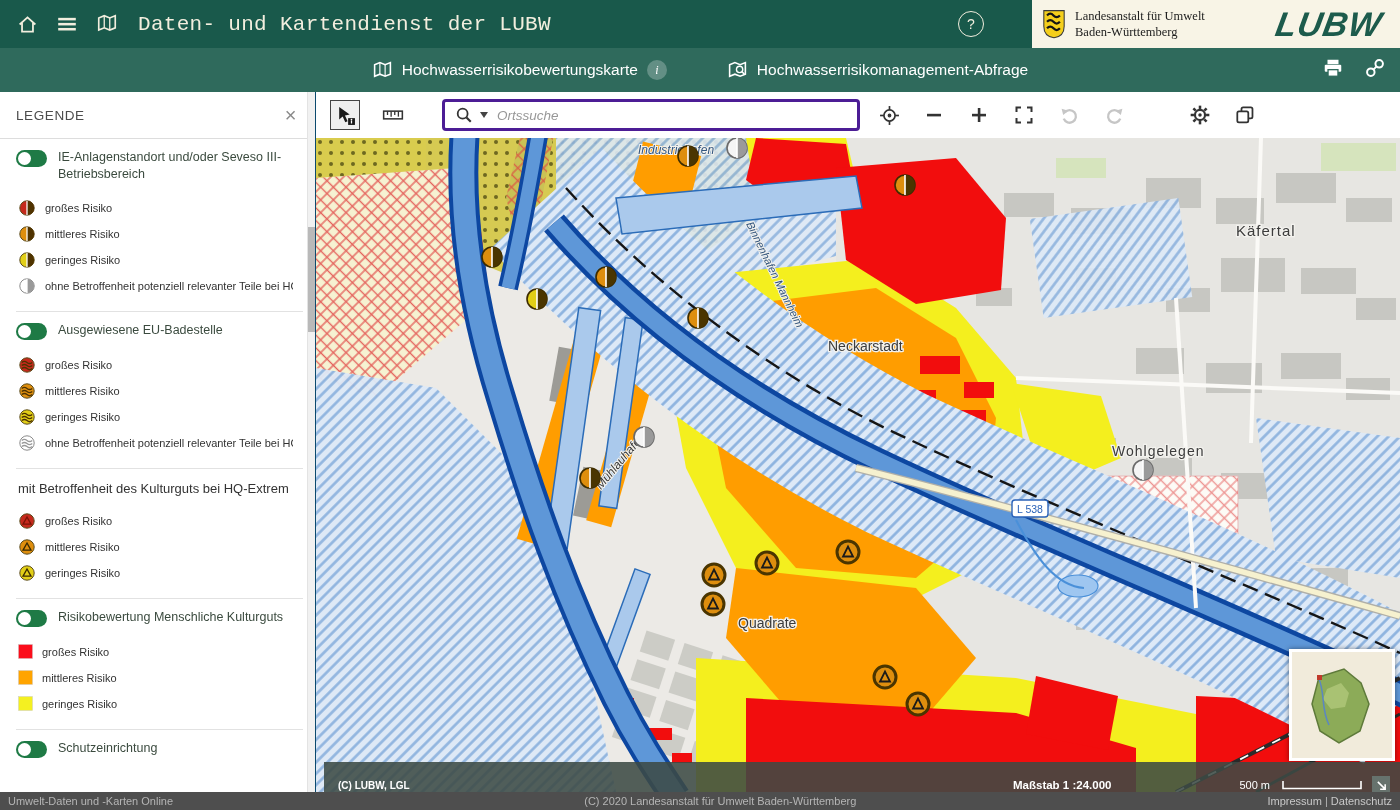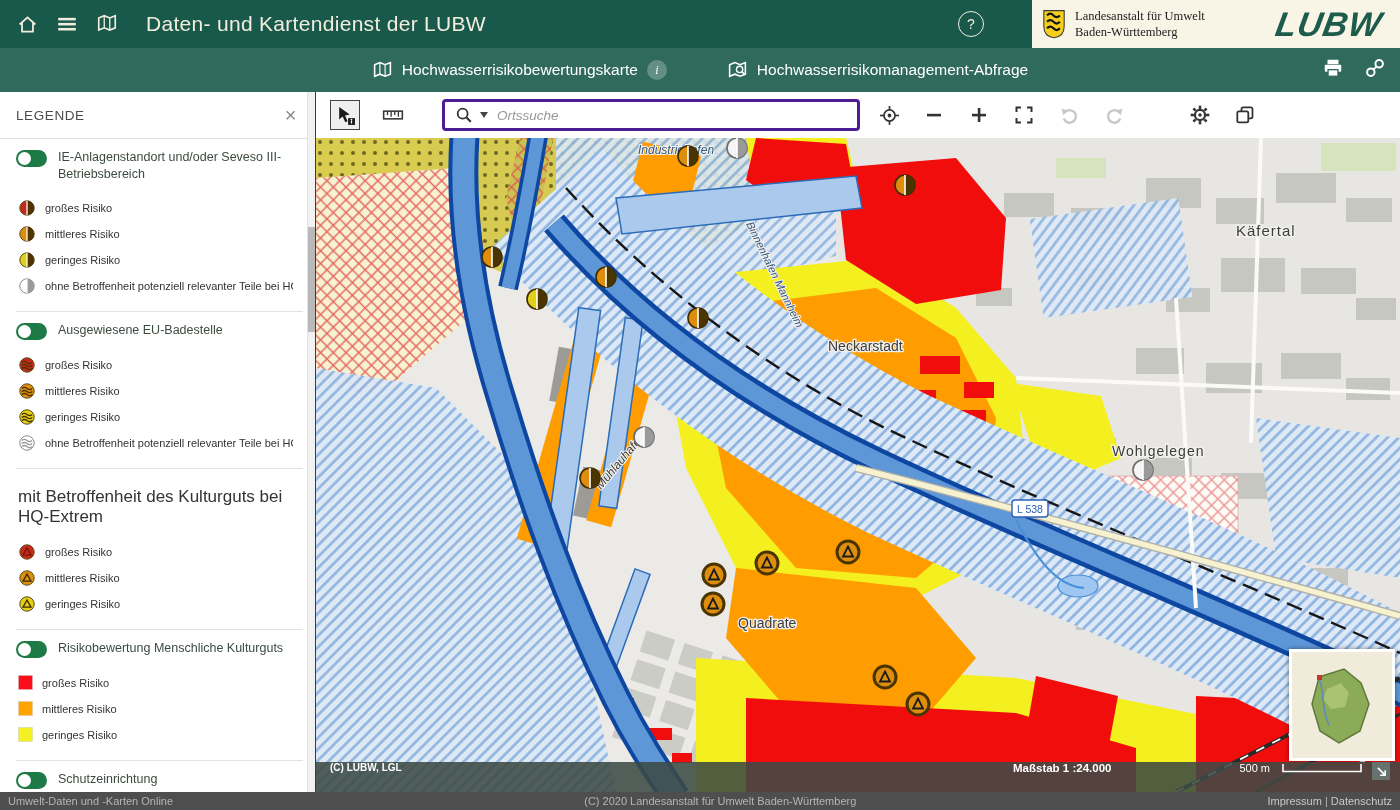--- a/index.html
+++ b/index.html
@@ -1,41 +1,41 @@
 <!DOCTYPE html>
 <html><head>
 <meta charset="utf-8">
 <style>
   html,body{margin:0;padding:0;}
   body{width:1400px;height:810px;overflow:hidden;font-family:"Liberation Sans",sans-serif;background:#fff;position:relative;}
   .topbar{height:48px;background:#19594b;display:flex;align-items:center;color:#f2eede;}
   .top-left{display:flex;align-items:center;gap:18px;padding-left:16px;flex:1;}
   .tb-icon{width:22px;height:22px;display:inline-flex;align-items:center;justify-content:center;}
-  .app-title{font-family:Liberation Sans, sans-serif;font-size:21px;color:#f2eede;margin-left:10px;letter-spacing:.3px;}
+  .app-title{font-family:Liberation Mono, monospace;font-size:21px;color:#f2eede;margin-left:2px;letter-spacing:.3px;}
   .help-btn{width:24px;height:24px;border:1.6px solid #f2eede;border-radius:50%;display:flex;align-items:center;justify-content:center;font-size:14px;margin-right:48px;color:#f2eede;}
   .brandbox{width:368px;height:48px;background:#f8f4e6;display:flex;align-items:center;gap:9px;padding:0 10px;box-sizing:border-box;}
   .org-text{font-family:"Liberation Serif",serif;font-size:12.5px;line-height:1.3;color:#1c1c1c;}
   .lubw-logo{margin-left:auto;font-weight:bold;font-style:italic;font-size:34px;color:#1d5b4c;transform:skewX(-10deg);letter-spacing:1px;padding-right:8px;}
   .tabsbar{height:44px;background:#2f6a5c;display:flex;align-items:center;justify-content:center;position:relative;color:#fff;}
   .tab{display:flex;align-items:center;gap:9px;margin:0 30px;font-size:15.5px;}
   .info-badge{width:20px;height:20px;border-radius:50%;background:rgba(255,255,255,.25);display:flex;align-items:center;justify-content:center;font-size:12px;font-style:italic;font-family:"Liberation Serif",serif;}
   .tab-actions{position:absolute;right:14px;top:0;height:100%;display:flex;align-items:center;gap:20px;}
   .content{display:flex;height:700px;}
   
   .legend{width:316px;background:#fff;border-right:1px solid #0c4a6e;position:relative;box-sizing:border-box;}
   .legend-inner{height:100%;overflow:hidden;}
   .legend-header{height:46px;display:flex;align-items:center;justify-content:space-between;padding:0 18px 0 16px;border-bottom:1px solid #ddd;color:#4c4c4c;font-size:13.5px;letter-spacing:.6px;}
   .legend-close{font-size:20px;color:#8a8a8a;line-height:1;}
   .legend-body{padding:0 8px 0 16px;}
   .lg-group{padding:10px 0 10px 0;}
   .lg-head{display:flex;align-items:flex-start;gap:11px;}
   .toggle{width:31px;height:17px;background:#1e7a45;border-radius:9px;position:relative;flex:0 0 auto;margin-top:1px;}
   .knob{position:absolute;left:2px;top:2px;width:13px;height:13px;background:#fff;border-radius:50%;}
   .lg-label{font-size:12.5px;color:#3a4a3e;width:232px;line-height:1.35;}
-  .lg-sub{font-size:17px;color:#333;margin:8px 0 0 2px;}
+  .lg-sub{font-size:13px;color:#333;margin:2px 0 0 2px;}
   .lg-items{margin:12px 0 0 2px;}
   .lg-item{height:26px;display:flex;align-items:center;gap:9px;}
   .li-icon{width:18px;height:18px;flex:0 0 auto;}
   .li-sq{width:15px;height:15px;flex:0 0 auto;}
   .lg-item-label{font-size:11px;color:#333;white-space:nowrap;overflow:hidden;max-width:248px;}
   .lg-divider{border-bottom:1px solid #e2e2e2;margin:2px 4px 0 0;}
   .sb-track{position:absolute;right:0;top:0;width:7px;height:100%;background:#f1f1f1;border-left:1px solid #e3e3e3;}
   .sb-thumb{position:absolute;right:0;top:135px;width:7px;height:105px;background:#b9b9b9;}
   
   .map-col{flex:1;display:flex;flex-direction:column;position:relative;}
@@ -45,21 +45,21 @@
   .tool-gap{width:18px;}
   .searchbox{display:flex;align-items:center;height:32px;width:418px;border:3px solid #4c1d95;border-radius:4px;margin-left:34px;padding:0 10px;gap:7px;box-sizing:border-box;}
   .caret{width:0;height:0;border-left:4.5px solid transparent;border-right:4.5px solid transparent;border-top:6px solid #444;}
   .searchbox input{border:none;outline:none;flex:1;font-size:13.5px;color:#333;font-family:"Liberation Sans",sans-serif;background:transparent;}
   .searchbox input::placeholder{font-style:italic;color:#979797;}
   .tb-right{display:flex;align-items:center;gap:15px;margin-left:14px;}
   .tb-far{display:flex;align-items:center;gap:15px;margin-left:56px;}
   .map-area{flex:1;position:relative;overflow:hidden;background:#edecea;}
   .map-area > svg.mapsvg{position:absolute;inset:0;}
   .overview{position:absolute;right:5px;bottom:31px;width:106px;height:112px;background:#fff;box-shadow:0 0 5px rgba(0,0,0,.45);}
-  .attrib{position:absolute;left:0;right:0;bottom:0;height:30px;background:rgba(60,74,68,.88);display:flex;color:#fff;padding:0 10px 0 14px;box-sizing:border-box;}
+  .attrib{position:absolute;left:8px;right:0;bottom:0;height:30px;background:rgba(60,74,68,.88);display:flex;align-items:center;color:#fff;padding:16px 10px 0 14px;box-sizing:border-box;}
   .attrib .src{font-size:10px;font-weight:bold;}
   .attrib .sp{flex:1;}
   .attrib .scale-label{font-size:11.5px;font-weight:bold;}
   .attrib .gap2{width:128px;}
   .attrib .dist{font-size:11px;margin-right:12px;}
   .corner-btn{width:18px;height:18px;background:#66726d;display:flex;align-items:center;justify-content:center;margin-left:10px;}
   
   .statusbar{height:18px;background:#4e4e4e;color:#b5b5b5;font-size:11px;display:flex;align-items:center;padding:0 8px;box-sizing:border-box;}
   .statusbar .mid{flex:1;text-align:center;}
   .statusbar a{color:#c9c9c9;text-decoration:none;}

